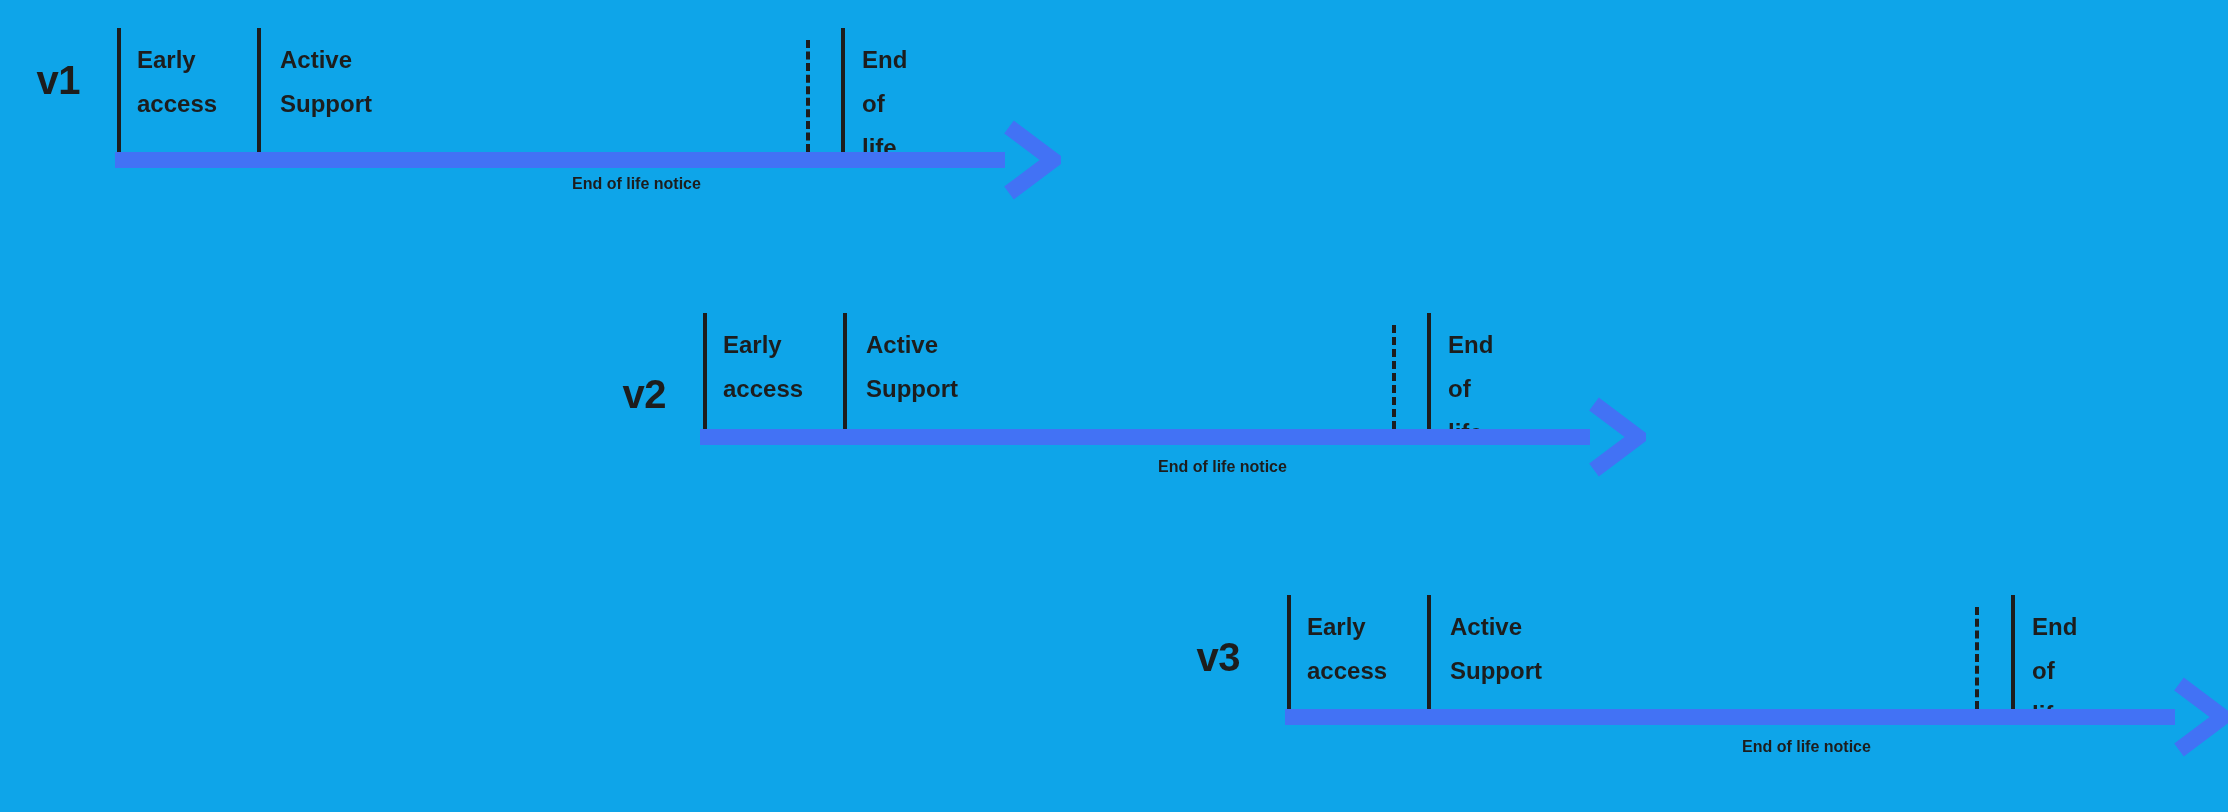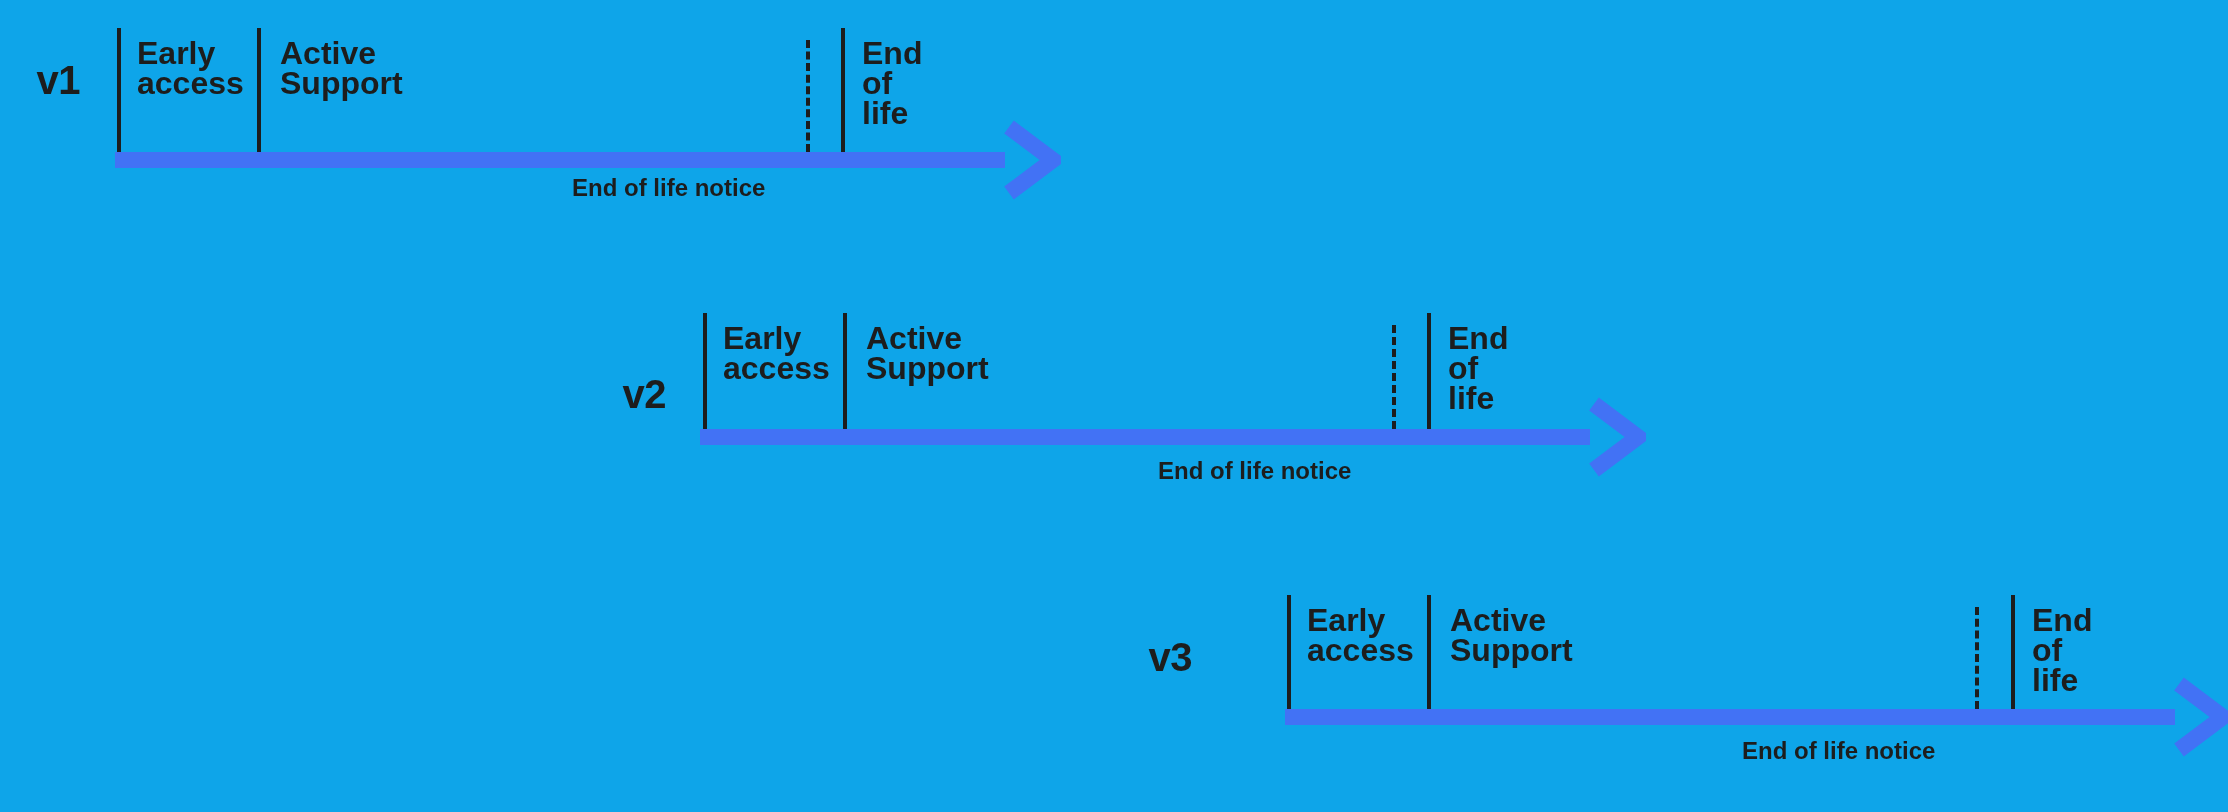--- a/index.html
+++ b/index.html
@@ -48,41 +48,41 @@
   }
   .tick.dashed {
     width: 0;
     background: none;
     border-left: 4px dashed #1d1d1d;
   }
 
   
   .phase-label {
     position: absolute;
-    font-size: 32px;
+    font-size: 24px;
     font-weight: 700;
     color: #1d1d1d;
-    line-height: 30px;
+    line-height: 44px;
     white-space: pre-line;
   }
 
   
   .arrow-shaft {
     position: absolute;
     height: 16px;
   }
   .arrow-head {
     position: absolute;
     display: block;
   }
 
   
   .notice-label {
     position: absolute;
-    font-size: 24px;
+    font-size: 16px;
     font-weight: 700;
     color: #1d1d1d;
     line-height: 1;
     white-space: nowrap;
   }
 </style>
 </head>
 <body>
 
 <div id="lifecycle-diagram" style="width: 2228px; height: 812px; background: #0ea5e9; text-decoration: underline;">
@@ -112,21 +112,21 @@
 access</div>
       <div class="phase-label" style="left: 866px; top: 323px;">Active Support</div>
       <div class="phase-label" style="left: 1448px; top: 323px;">End of life</div>
       <div class="arrow-shaft" style="left: 700px; top: 429px; width: 890px; background: rgb(66, 114, 245);"></div>
       <svg class="arrow-head" width="60" height="82" style="left: 1586px; top: 396px;">
         <polyline points="8,8 52,41 8,74" fill="none" stroke="#4272f5" stroke-width="16" stroke-linecap="butt" stroke-linejoin="miter"></polyline>
       </svg>
       <div class="notice-label" style="left: 1158px; top: 459px;">End of life notice</div>
     </div>
     <div class="timeline-row">
-      <div class="version-label" style="left: 1136px; top: 637px; width: 56px;">v3</div>
+      <div class="version-label" style="left: 1184px; top: 637px; width: 56px;">v3</div>
       <div class="tick" style="left: 1287px; top: 595px; height: 114px;"></div>
       <div class="tick" style="left: 1427px; top: 595px; height: 114px;"></div>
       <div class="tick dashed" style="left: 1975px; top: 607px; height: 102px;"></div>
       <div class="tick" style="left: 2011px; top: 595px; height: 114px;"></div>
       <div class="phase-label" style="left: 1307px; top: 605px;">Early
 access</div>
       <div class="phase-label" style="left: 1450px; top: 605px;">Active Support</div>
       <div class="phase-label" style="left: 2032px; top: 605px;">End of life</div>
       <div class="arrow-shaft" style="left: 1285px; top: 709px; width: 890px; background: rgb(66, 114, 245);"></div>
       <svg class="arrow-head" width="60" height="82" style="left: 2171px; top: 676px;">

